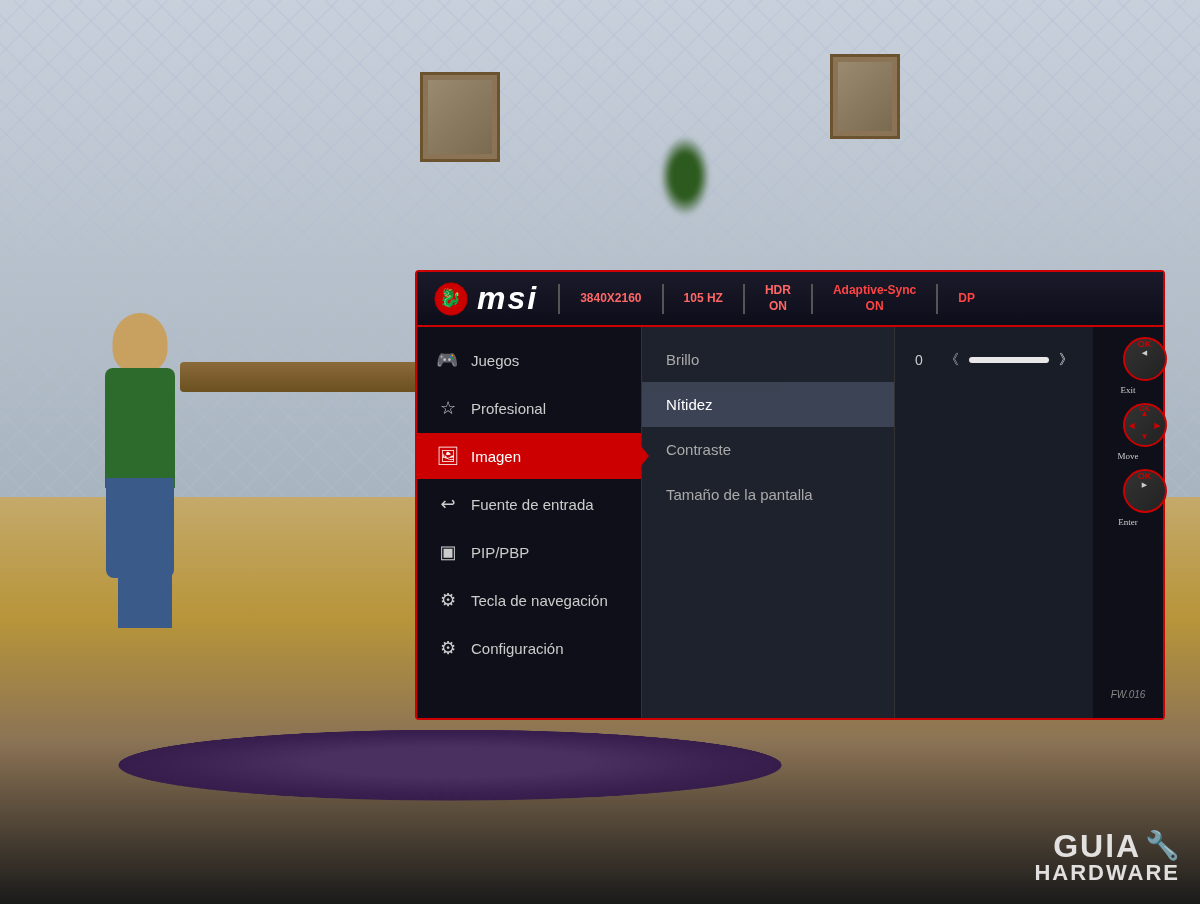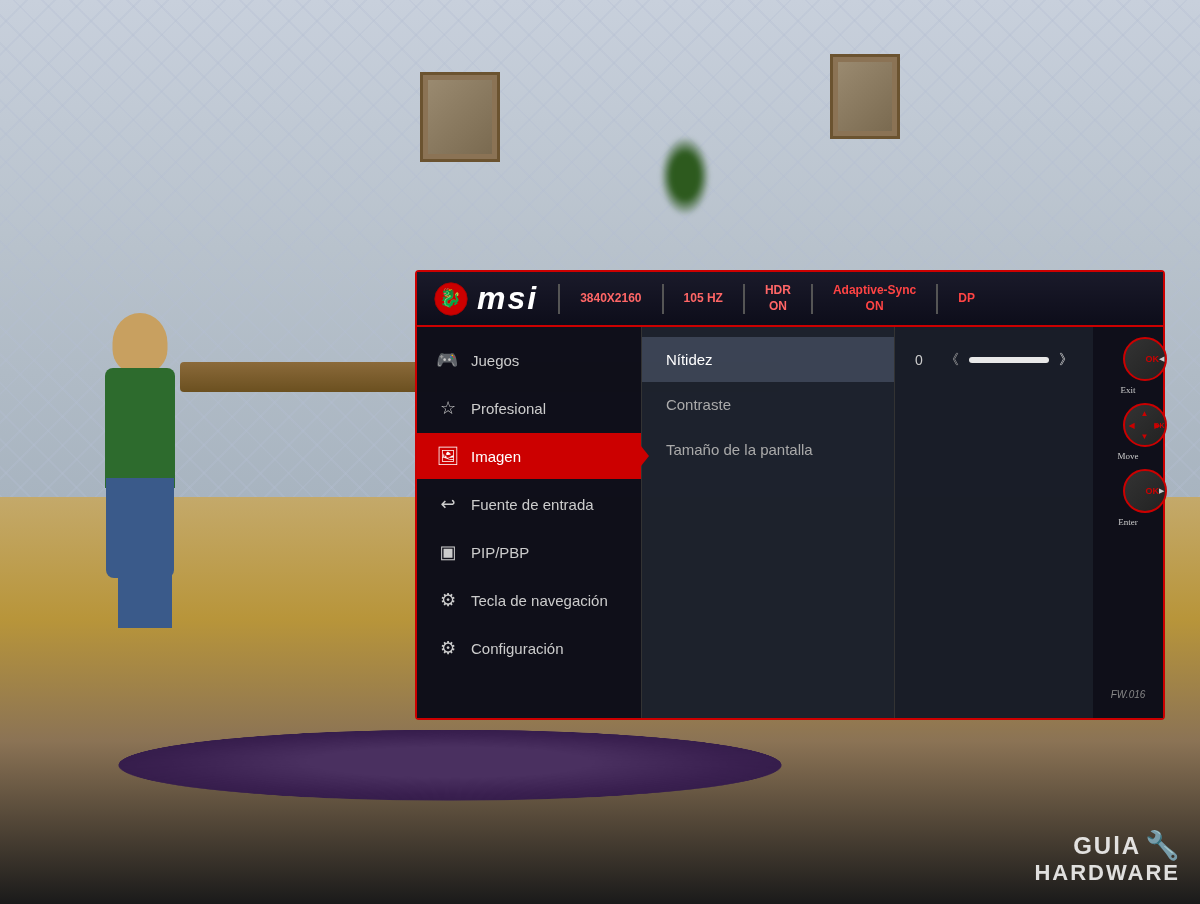--- a/index.html
+++ b/index.html
@@ -413,22 +413,22 @@
     }
 
     .ctrl-btn {
       width: 44px;
       height: 44px;
       border-radius: 50%;
       background: linear-gradient(135deg, #333 0%, #222 100%);
       border: 2px solid #cc0000;
       display: flex;
       align-items: center;
-      justify-content: flex-end;
-      flex-direction: row;
+      justify-content: flex-start;
+      flex-direction: column;
       cursor: pointer;
       position: relative;
       margin-left: 33px;
     }
 
     .ctrl-btn-label {
       font-size: 9px;
       color: #ccc;
       text-align: center;
       margin-top: 4px;
@@ -453,21 +453,21 @@
     .watermark {
       position: absolute;
       bottom: 20px;
       right: 20px;
       display: flex;
       flex-direction: column;
       align-items: flex-end;
     }
 
     .watermark-guia {
-      font-size: 24px;
+      font-size: 32px;
       font-weight: 900;
       color: rgba(255,255,255,0.85);
       letter-spacing: 2px;
       line-height: 1;
     }
 
     .watermark-hardware {
       font-size: 22px;
       font-weight: 900;
       color: rgba(255,255,255,0.85);
@@ -603,20 +603,23 @@
 
       <div class="menu-item">
         <span class="menu-icon">⚙</span>
         <span>Configuración</span>
       </div>
 
     </div>
 
     <div class="osd-submenu">
 
+      <div class="submenu-item">
+        <span>Brillo</span>
+      </div>
 
       <div class="submenu-item selected">
         <span>Nítidez</span>
       </div>
 
       <div class="submenu-item">
         <span>Contraste</span>
       </div>
 
 

